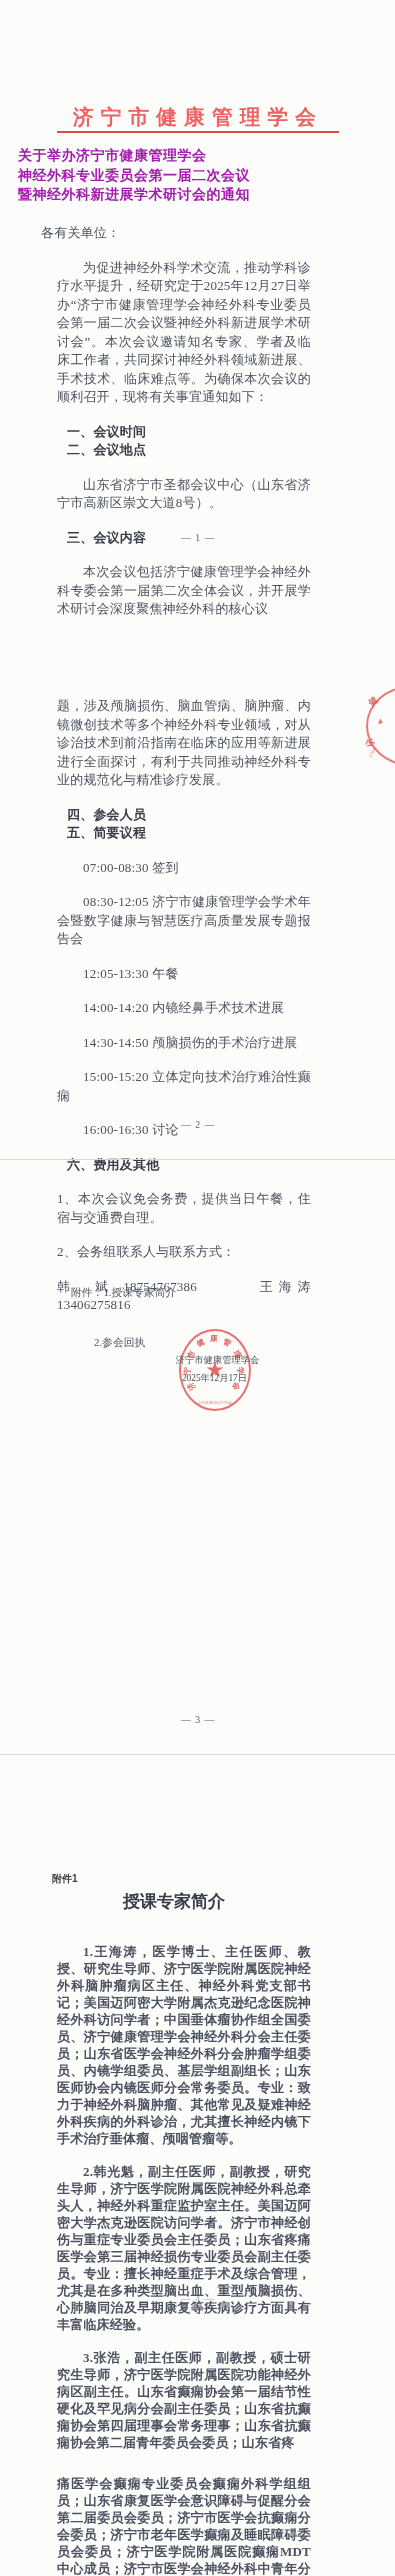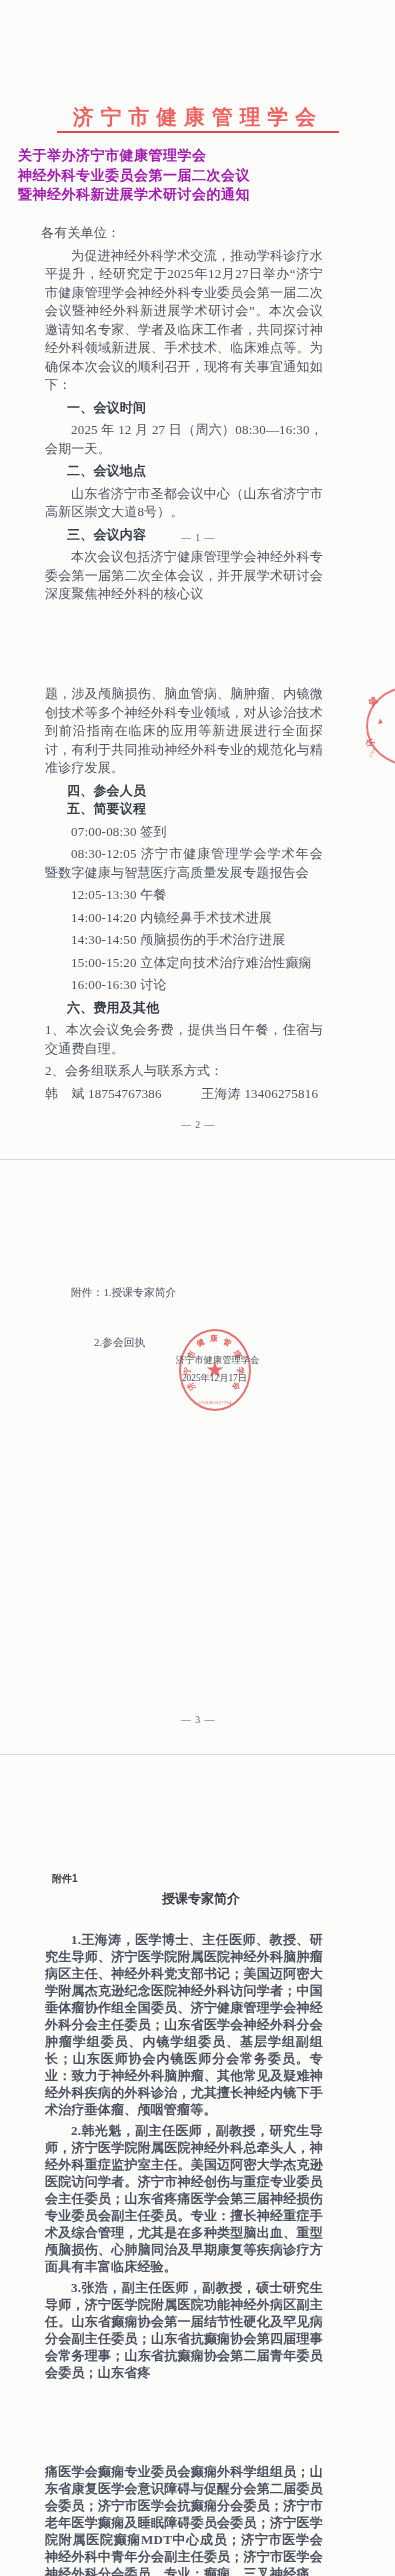--- a/index.html
+++ b/index.html
@@ -8,21 +8,21 @@
   .abs{position:absolute;}
   
   .org{left:0;top:103px;width:396px;text-align:center;font-weight:700;font-size:20.6px;
        letter-spacing:7.2px;color:#ee6262;font-family:"Liberation Serif",serif;white-space:nowrap;}
   .rule{left:57px;top:131px;width:282px;height:2.1px;background:#dd4b4b;}
   .doc-title{left:18px;top:146px;width:389px;text-align:left;font-size:14px;line-height:19.6px;
        font-weight:700;color:#a21caf;letter-spacing:0.5px;}
   
   .body{left:41px;width:286px;font-size:13px;line-height:18.5px;text-align:justify;
         letter-spacing:0.2px;color:#4c5260;}
-  .body p{margin:4px;text-indent:2em;}
+  .body p{margin:16px;text-indent:2em;}
   .body .noind{text-indent:0;}
   .h{font-family:"Liberation Sans",sans-serif;font-weight:700;color:#383d47;text-indent:2em;}
   .bios{line-height:17px;font-weight:bold;}
   .pn{left:6.2px;width:384px;text-align:center;font-size:9.8px;color:#5a6170;letter-spacing:1px;}
   .pn.faint{opacity:.55;}
   .pageline{left:0;width:396px;height:0.5px;background:#d3d8dd;}
   
   .attach-list{left:71px;top:1283px;width:216px;font-size:10.8px;line-height:19px;color:#4c5260;}
   .attach-list .item2{margin-left:23px;margin-top:31px;}
   .issuer{left:175px;top:1354px;width:85px;text-align:center;font-size:9.3px;color:#474d59;white-space:nowrap;}
@@ -56,21 +56,20 @@
   <div class="abs doc-title">
     <div>关于举办济宁市健康管理学会</div>
     <div>神经外科专业委员会第一届二次会议</div>
     <div>暨神经外科新进展学术研讨会的通知</div>
   </div>
 
   <div class="abs body" style="top:224px;">
     <div class="noind">各有关单位：</div>
     <p>为促进神经外科学术交流，推动学科诊疗水平提升，经研究定于2025年12月27日举办“济宁市健康管理学会神经外科专业委员会第一届二次会议暨神经外科新进展学术研讨会”。本次会议邀请知名专家、学者及临床工作者，共同探讨神经外科领域新进展、手术技术、临床难点等。为确保本次会议的顺利召开，现将有关事宜通知如下：</p>
     <div class="h">一、会议时间</div>
-    <p>2025 年 12 月 27 日（周六）08:30—16:30，会期一天。</p>
     <div class="h">二、会议地点</div>
     <p>山东省济宁市圣都会议中心（山东省济宁市高新区崇文大道8号）。</p>
     <div class="h">三、会议内容</div>
     <p>本次会议包括济宁健康管理学会神经外科专委会第一届第二次全体会议，并开展学术研讨会深度聚焦神经外科的核心议</p>
   </div>
 
   <div class="abs pn" style="top:532px;">— 1 —</div>
 
   <div class="abs body" style="top:681px;">
     <p class="noind">题，涉及颅脑损伤、脑血管病、脑肿瘤、内镜微创技术等多个神经外科专业领域，对从诊治技术到前沿指南在临床的应用等新进展进行全面探讨，有利于共同推动神经外科专业的规范化与精准诊疗发展。</p>
@@ -118,21 +117,21 @@
       <span class="seal-ch" style="left: 55px; top: 35px; transform: rotate(91.5deg);">学</span>
       <span class="seal-ch" style="left: 51px; top: 50px; transform: rotate(122deg);">会</span>
     </div>
   <div class="abs issuer">济宁市健康管理学会</div>
   <div class="abs issue-date">2025年12月17日</div>
 
   <div class="abs pn" style="top:1714px;">— 3 —</div>
   <div class="abs pageline" style="top:1754px;"></div>
 
   <div class="abs att-label" style="left:52px;top:1872px;">附件1</div>
-  <div class="abs att-title" style="top:1890px;font-size:13px;padding-left:27px;">授课专家简介</div>
+  <div class="abs att-title" style="top:1890px;font-size:17px;">授课专家简介</div>
 
   <div class="abs body bios" style="top:1927px;">
     <p>1.王海涛，医学博士、主任医师、教授、研究生导师、济宁医学院附属医院神经外科脑肿瘤病区主任、神经外科党支部书记；美国迈阿密大学附属杰克逊纪念医院神经外科访问学者；中国垂体瘤协作组全国委员、济宁健康管理学会神经外科分会主任委员；山东省医学会神经外科分会肿瘤学组委员、内镜学组委员、基层学组副组长；山东医师协会内镜医师分会常务委员。专业：致力于神经外科脑肿瘤、其他常见及疑难神经外科疾病的外科诊治，尤其擅长神经内镜下手术治疗垂体瘤、颅咽管瘤等。</p>
     <p>2.韩光魁，副主任医师，副教授，研究生导师，济宁医学院附属医院神经外科总牵头人，神经外科重症监护室主任。美国迈阿密大学杰克逊医院访问学者。济宁市神经创伤与重症专业委员会主任委员；山东省疼痛医学会第三届神经损伤专业委员会副主任委员。专业：擅长神经重症手术及综合管理，尤其是在多种类型脑出血、重型颅脑损伤、心肺脑同治及早期康复等疾病诊疗方面具有丰富临床经验。</p>
     <p>3.张浩，副主任医师，副教授，硕士研究生导师，济宁医学院附属医院功能神经外病区副主任。山东省癫痫协会第一届结节性硬化及罕见病分会副主任委员；山东省抗癫痫协会第四届理事会常务理事；山东省抗癫痫协会第二届青年委员会委员；山东省疼</p>
   </div>
 
   <div class="abs pn faint" style="top:2293px;">— 4 —</div>
 
   <div class="abs body bios" style="top:2459px;">

